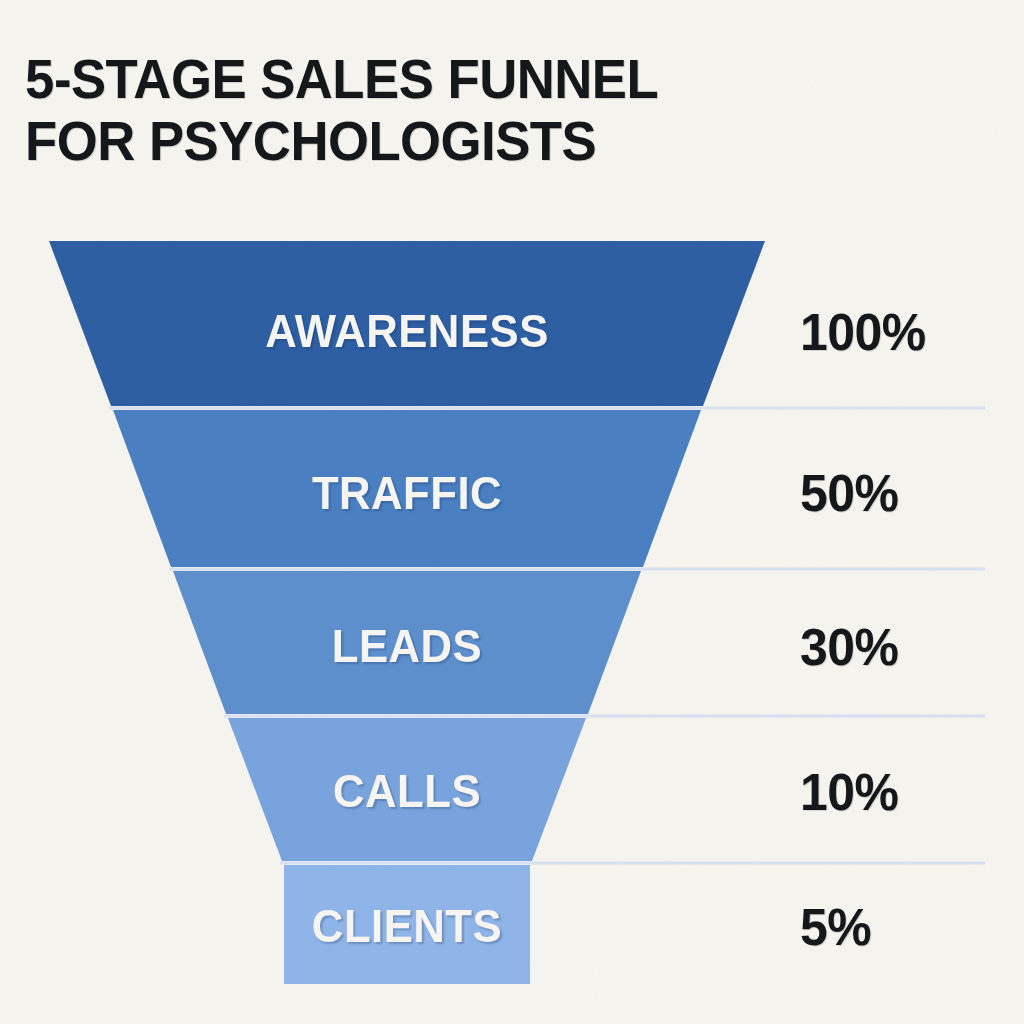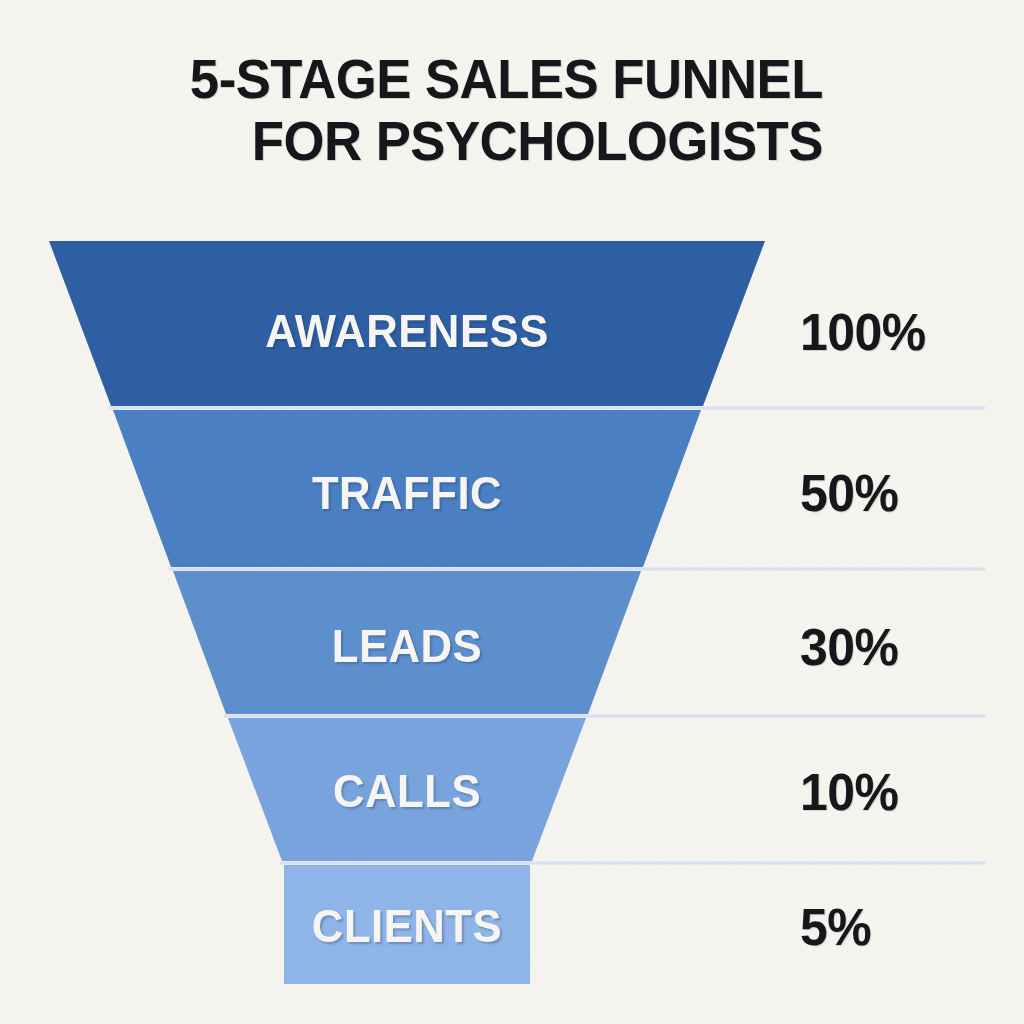--- a/index.html
+++ b/index.html
@@ -29,23 +29,23 @@
     inset: 0;
     pointer-events: none;
     opacity: 0.5;
     mix-blend-mode: multiply;
   }
 
   
   #title-block {
     position: absolute;
     top: 48px;
-    left: 12px;
+    left: 0;
     width: 836px;
-    text-align: right;
+    text-align: left;
     z-index: 5;
   }
   .title-line {
     display: block;
     font-family: "Liberation Sans", sans-serif;
     font-weight: bold;
     font-size: 56px;
     line-height: 62px;
     letter-spacing: -0.5px;
     color: #14181a;

